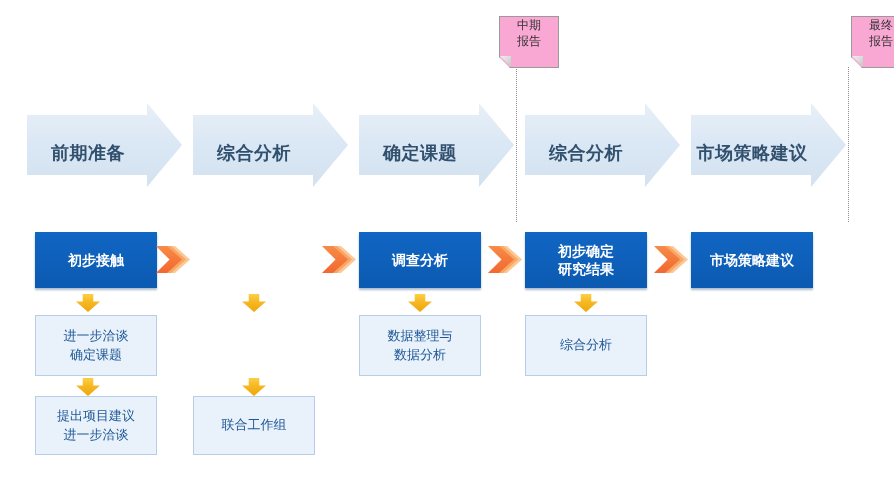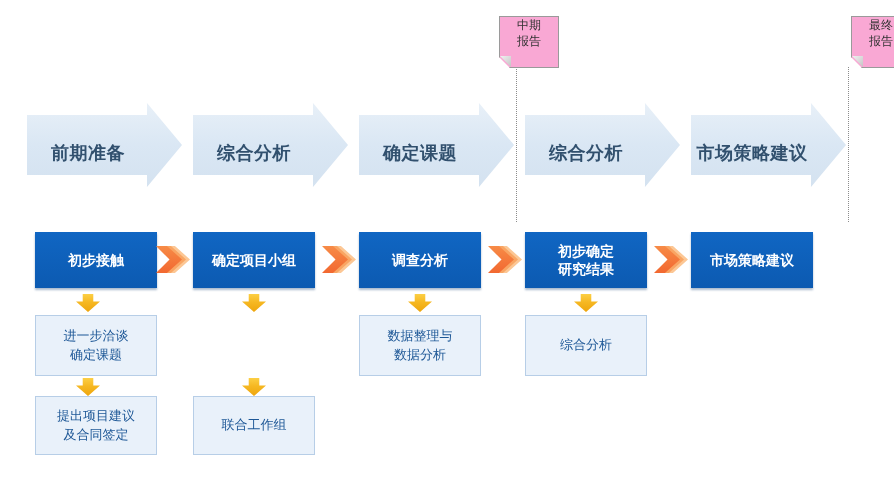--- a/index.html
+++ b/index.html
@@ -130,21 +130,20 @@
   <div class="phase p3">
     <div class="phase-shape"></div>
     <div class="phase-label">综合分析</div>
   </div>
   <div class="phase p4">
     <div class="phase-shape"></div>
     <div class="phase-label">市场策略建议</div>
   </div>
 
   <div class="step c0">初步接触</div>
-  <div class="step c1">确定项目小组</div>
   <div class="step c2">调查分析</div>
   <div class="step c3">初步确定
 研究结果</div>
   <div class="step c4">市场策略建议</div>
 
   <div class="chev g0">
     <div class="back"></div>
       <div class="mid"></div>
       <div class="front"></div>
   </div>
@@ -167,19 +166,19 @@
   <div class="darr rowA a0"></div>
   <div class="darr rowA a1"></div>
   <div class="darr rowA a2"></div>
   <div class="darr rowA a3"></div>
   <div class="darr rowB a0"></div>
   <div class="darr rowB a1"></div>
 
   <div class="sub subB c0">进一步洽谈
 确定课题</div>
   <div class="sub subC c0">提出项目建议
-及合同签定</div>
+进一步洽谈</div>
   <div class="sub subC c1">联合工作组</div>
   <div class="sub subB c2">数据整理与
 数据分析</div>
   <div class="sub subB c3">综合分析</div>
 
 </div>
 
 </body></html>

